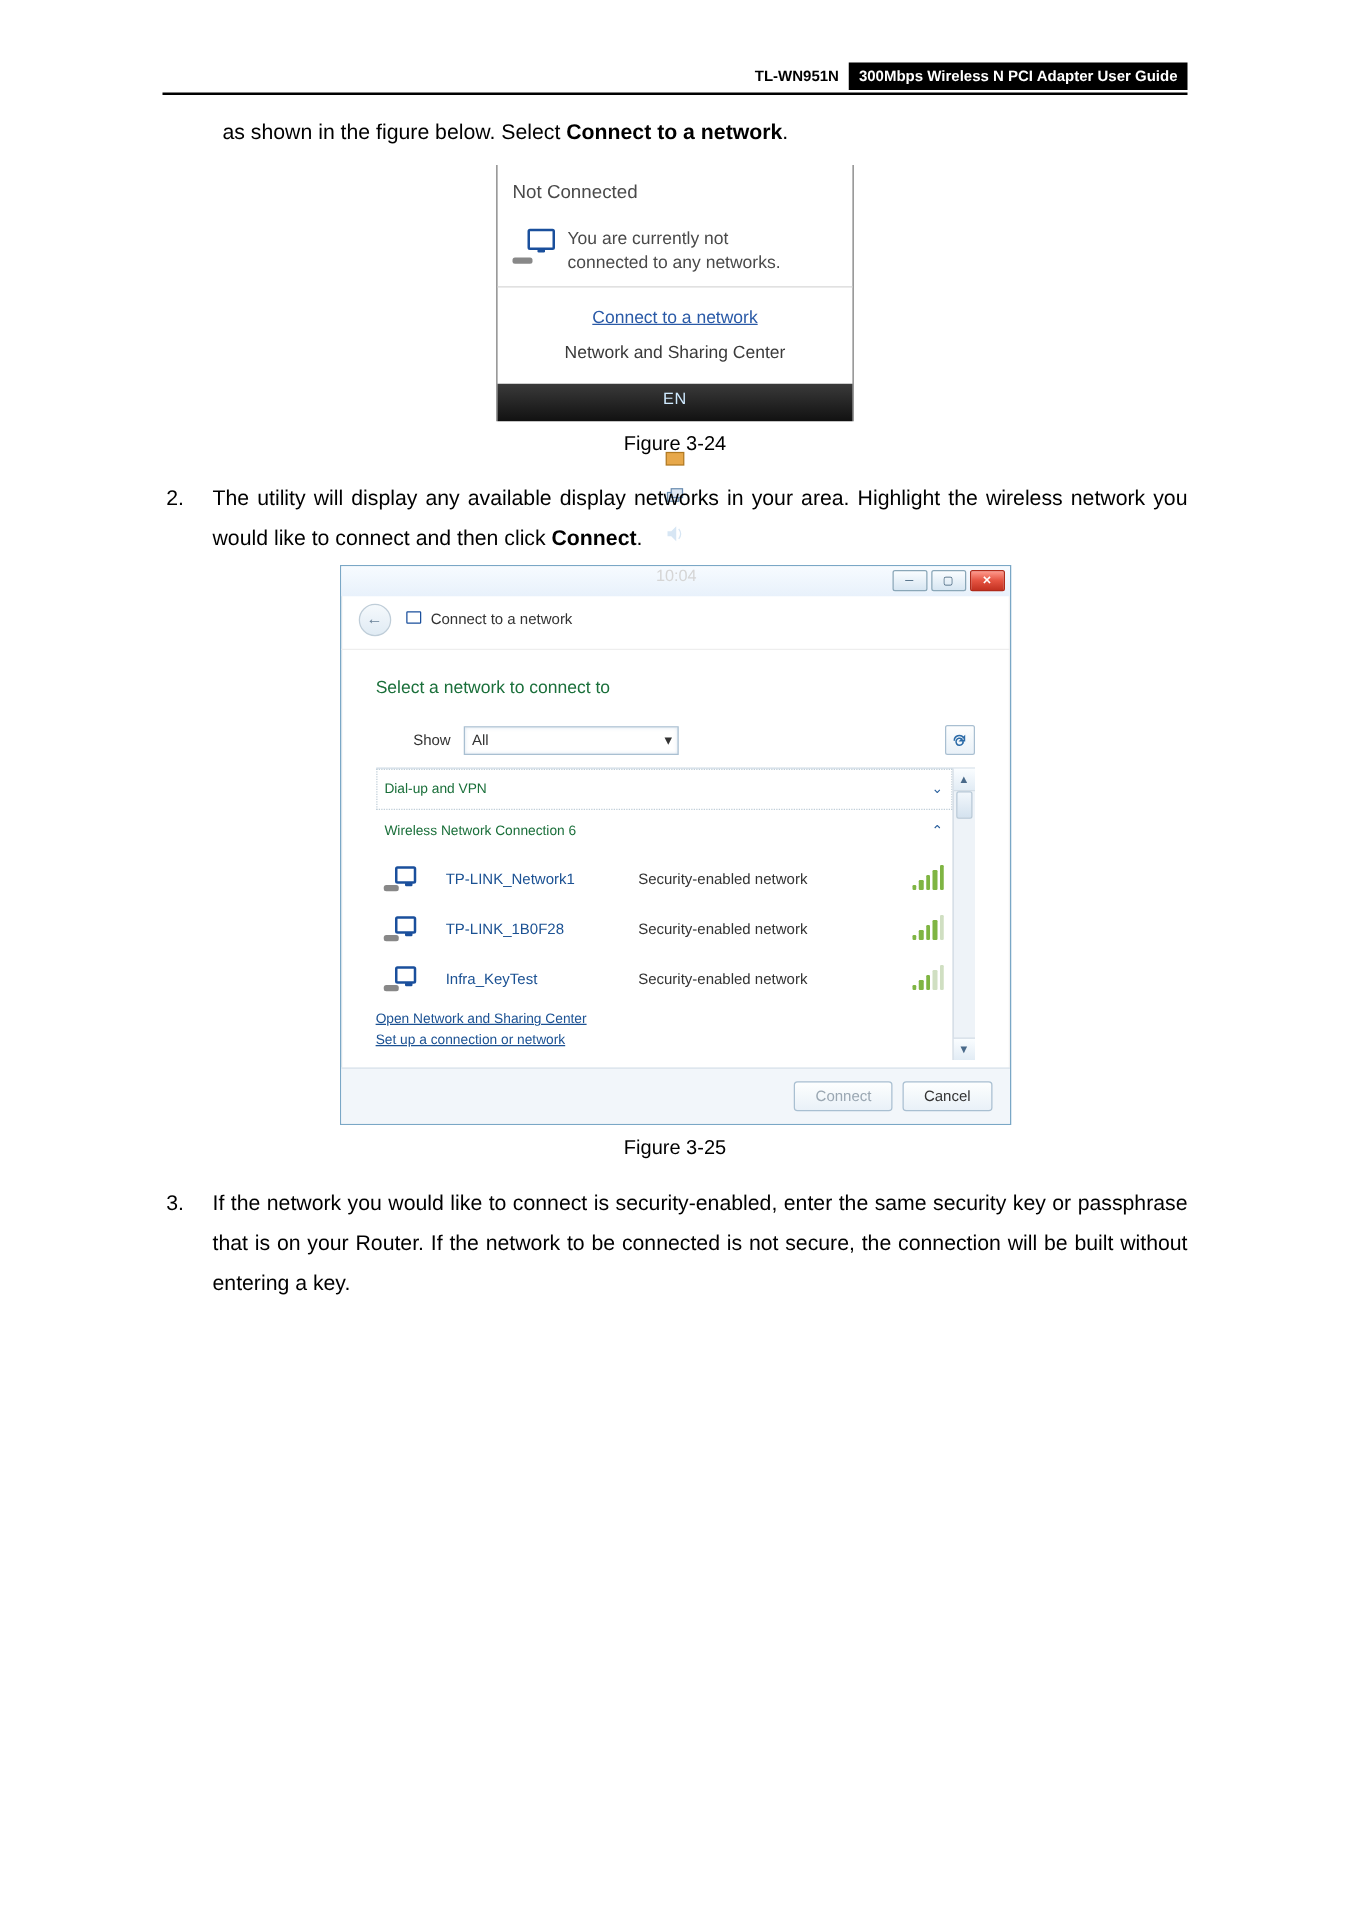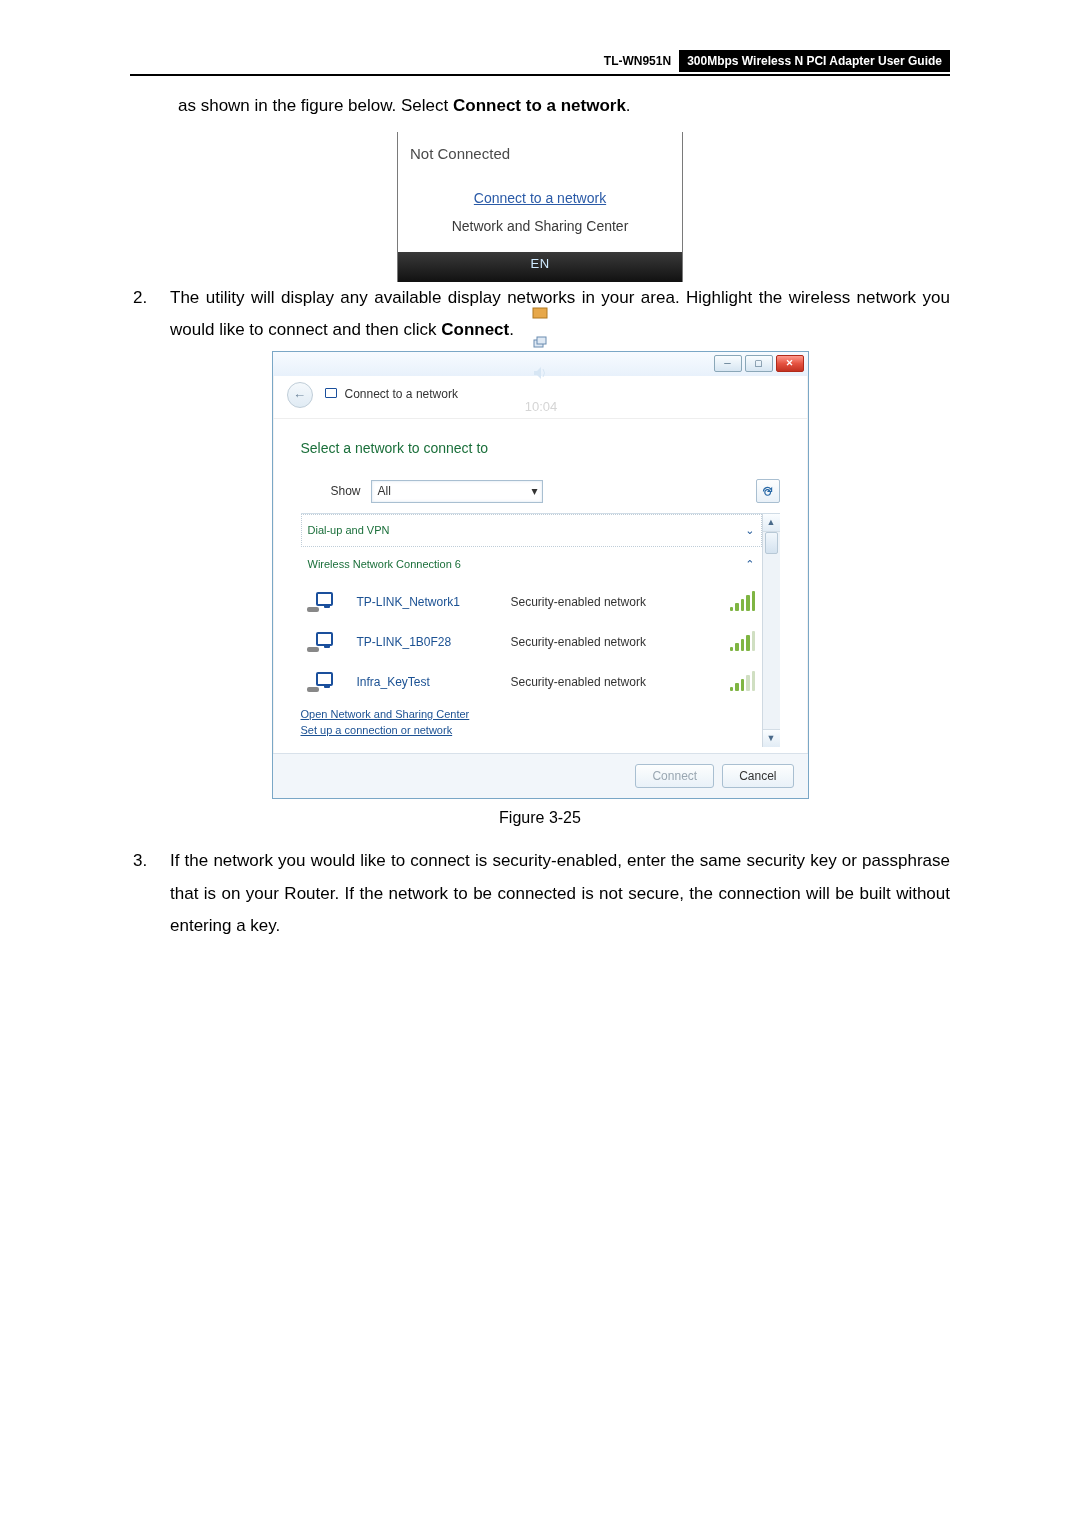--- a/index.html
+++ b/index.html
@@ -327,20 +327,30 @@
     </div>
   </div>
 
   <div class="body">
     <p class="para">
       <span>as shown in the figure below. Select </span><span class="bold">Connect to a network</span><span>.</span>
     </p>
 
     <div class="popup-wrap">
       <div class="popup-top">Not Connected</div>
+      <div class="popup-mid">
+        <div class="net-icon">
+          <div class="monitor"></div>
+            <div class="base"></div>
+        </div>
+        <div class="popup-mid-text">
+          <div>You are currently not</div>
+          <div>connected to any networks.</div>
+        </div>
+      </div>
       <div class="popup-links">
         <span class="link">Connect to a network</span>
         <span>Network and Sharing Center</span>
       </div>
       <div class="taskbar">
         <span class="lang">EN</span>
         <span class="spacer"></span>
         <span class="tray-icon">
           <svg viewBox="0 0 16 16">
               <rect x="1" y="3" width="14" height="10" fill="#e7a84a" stroke="#b07820"></rect>
@@ -355,20 +365,21 @@
         <span class="tray-icon">
           <svg viewBox="0 0 16 16">
               <polygon points="2,6 5,6 9,2 9,14 5,10 2,10" fill="#d7e6f4"></polygon>
               <path d="M11 4 Q14 8 11 12" stroke="#d7e6f4" fill="none"></path>
             </svg>
         </span>
         <span class="time">10:04</span>
       </div>
     </div>
 
+    <div class="figure-cap">Figure 3-24</div>
 
     <div class="list-row">
       <div class="list-num">2.</div>
       <div class="list-text">
         <span>The utility will display any available display networks in your area. Highlight the wireless network you would like to connect and then click </span><span class="bold">Connect</span><span>.</span>
       </div>
     </div>
 
     <div class="dialog">
       <div class="dlg-titlebar">

